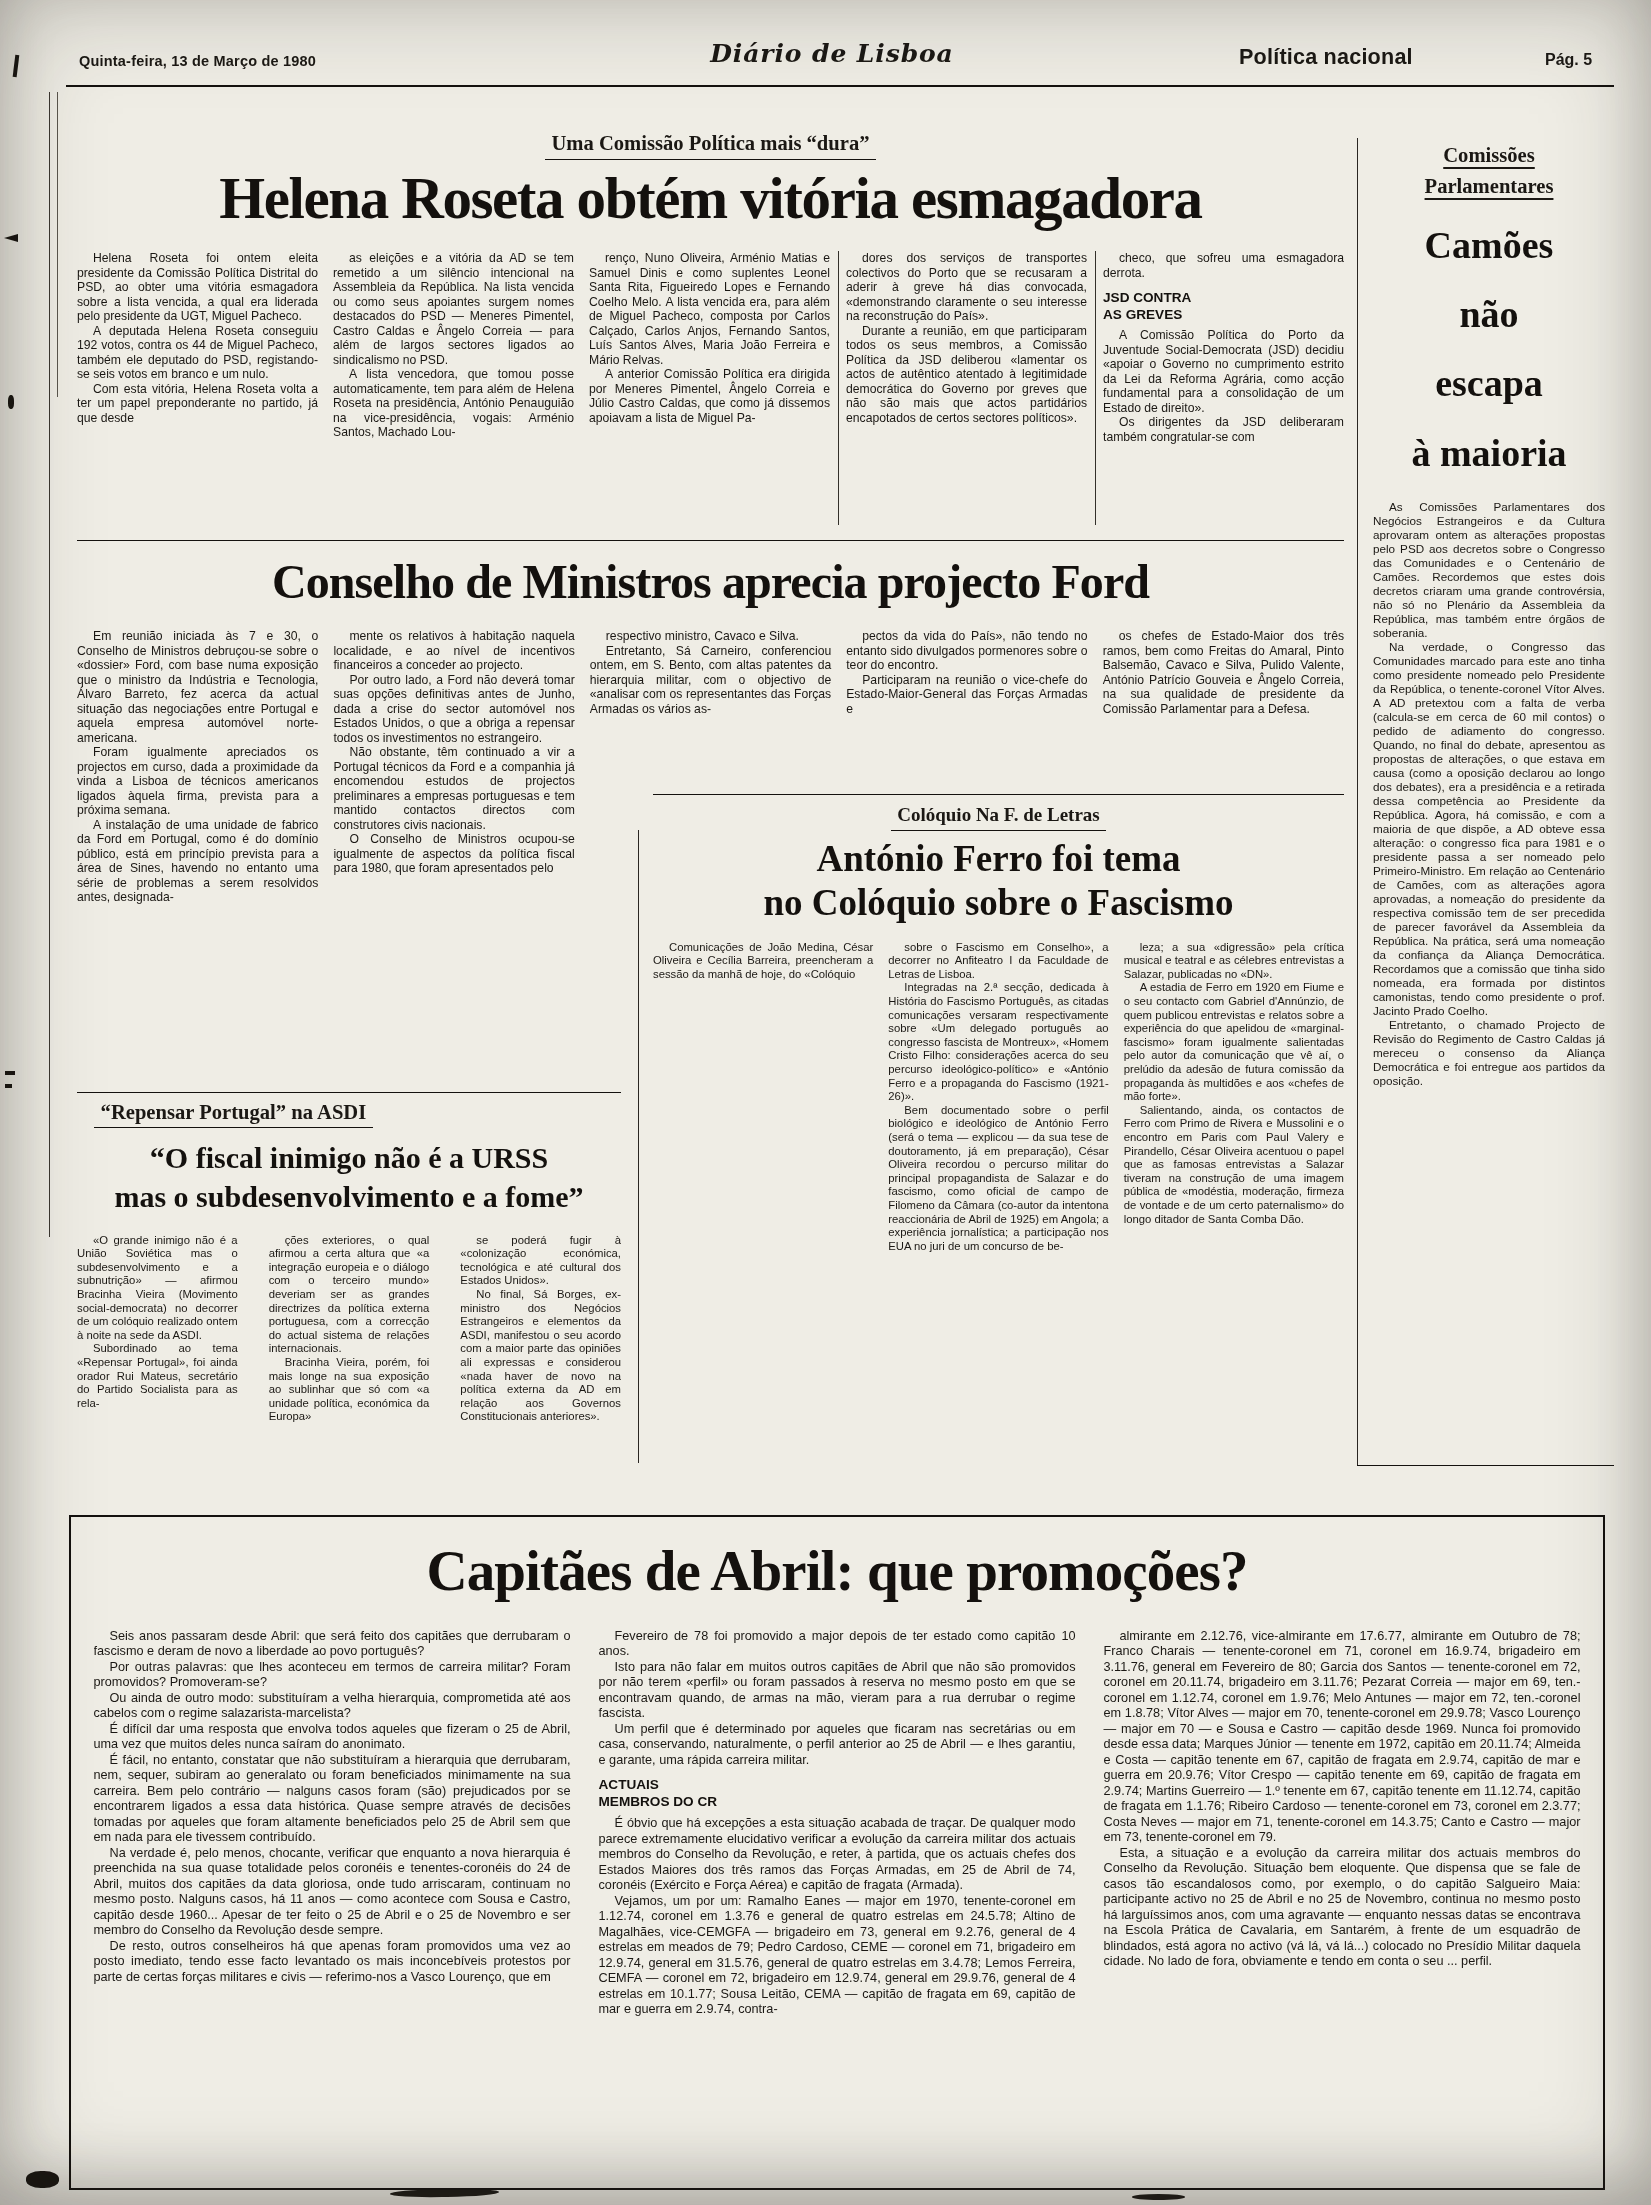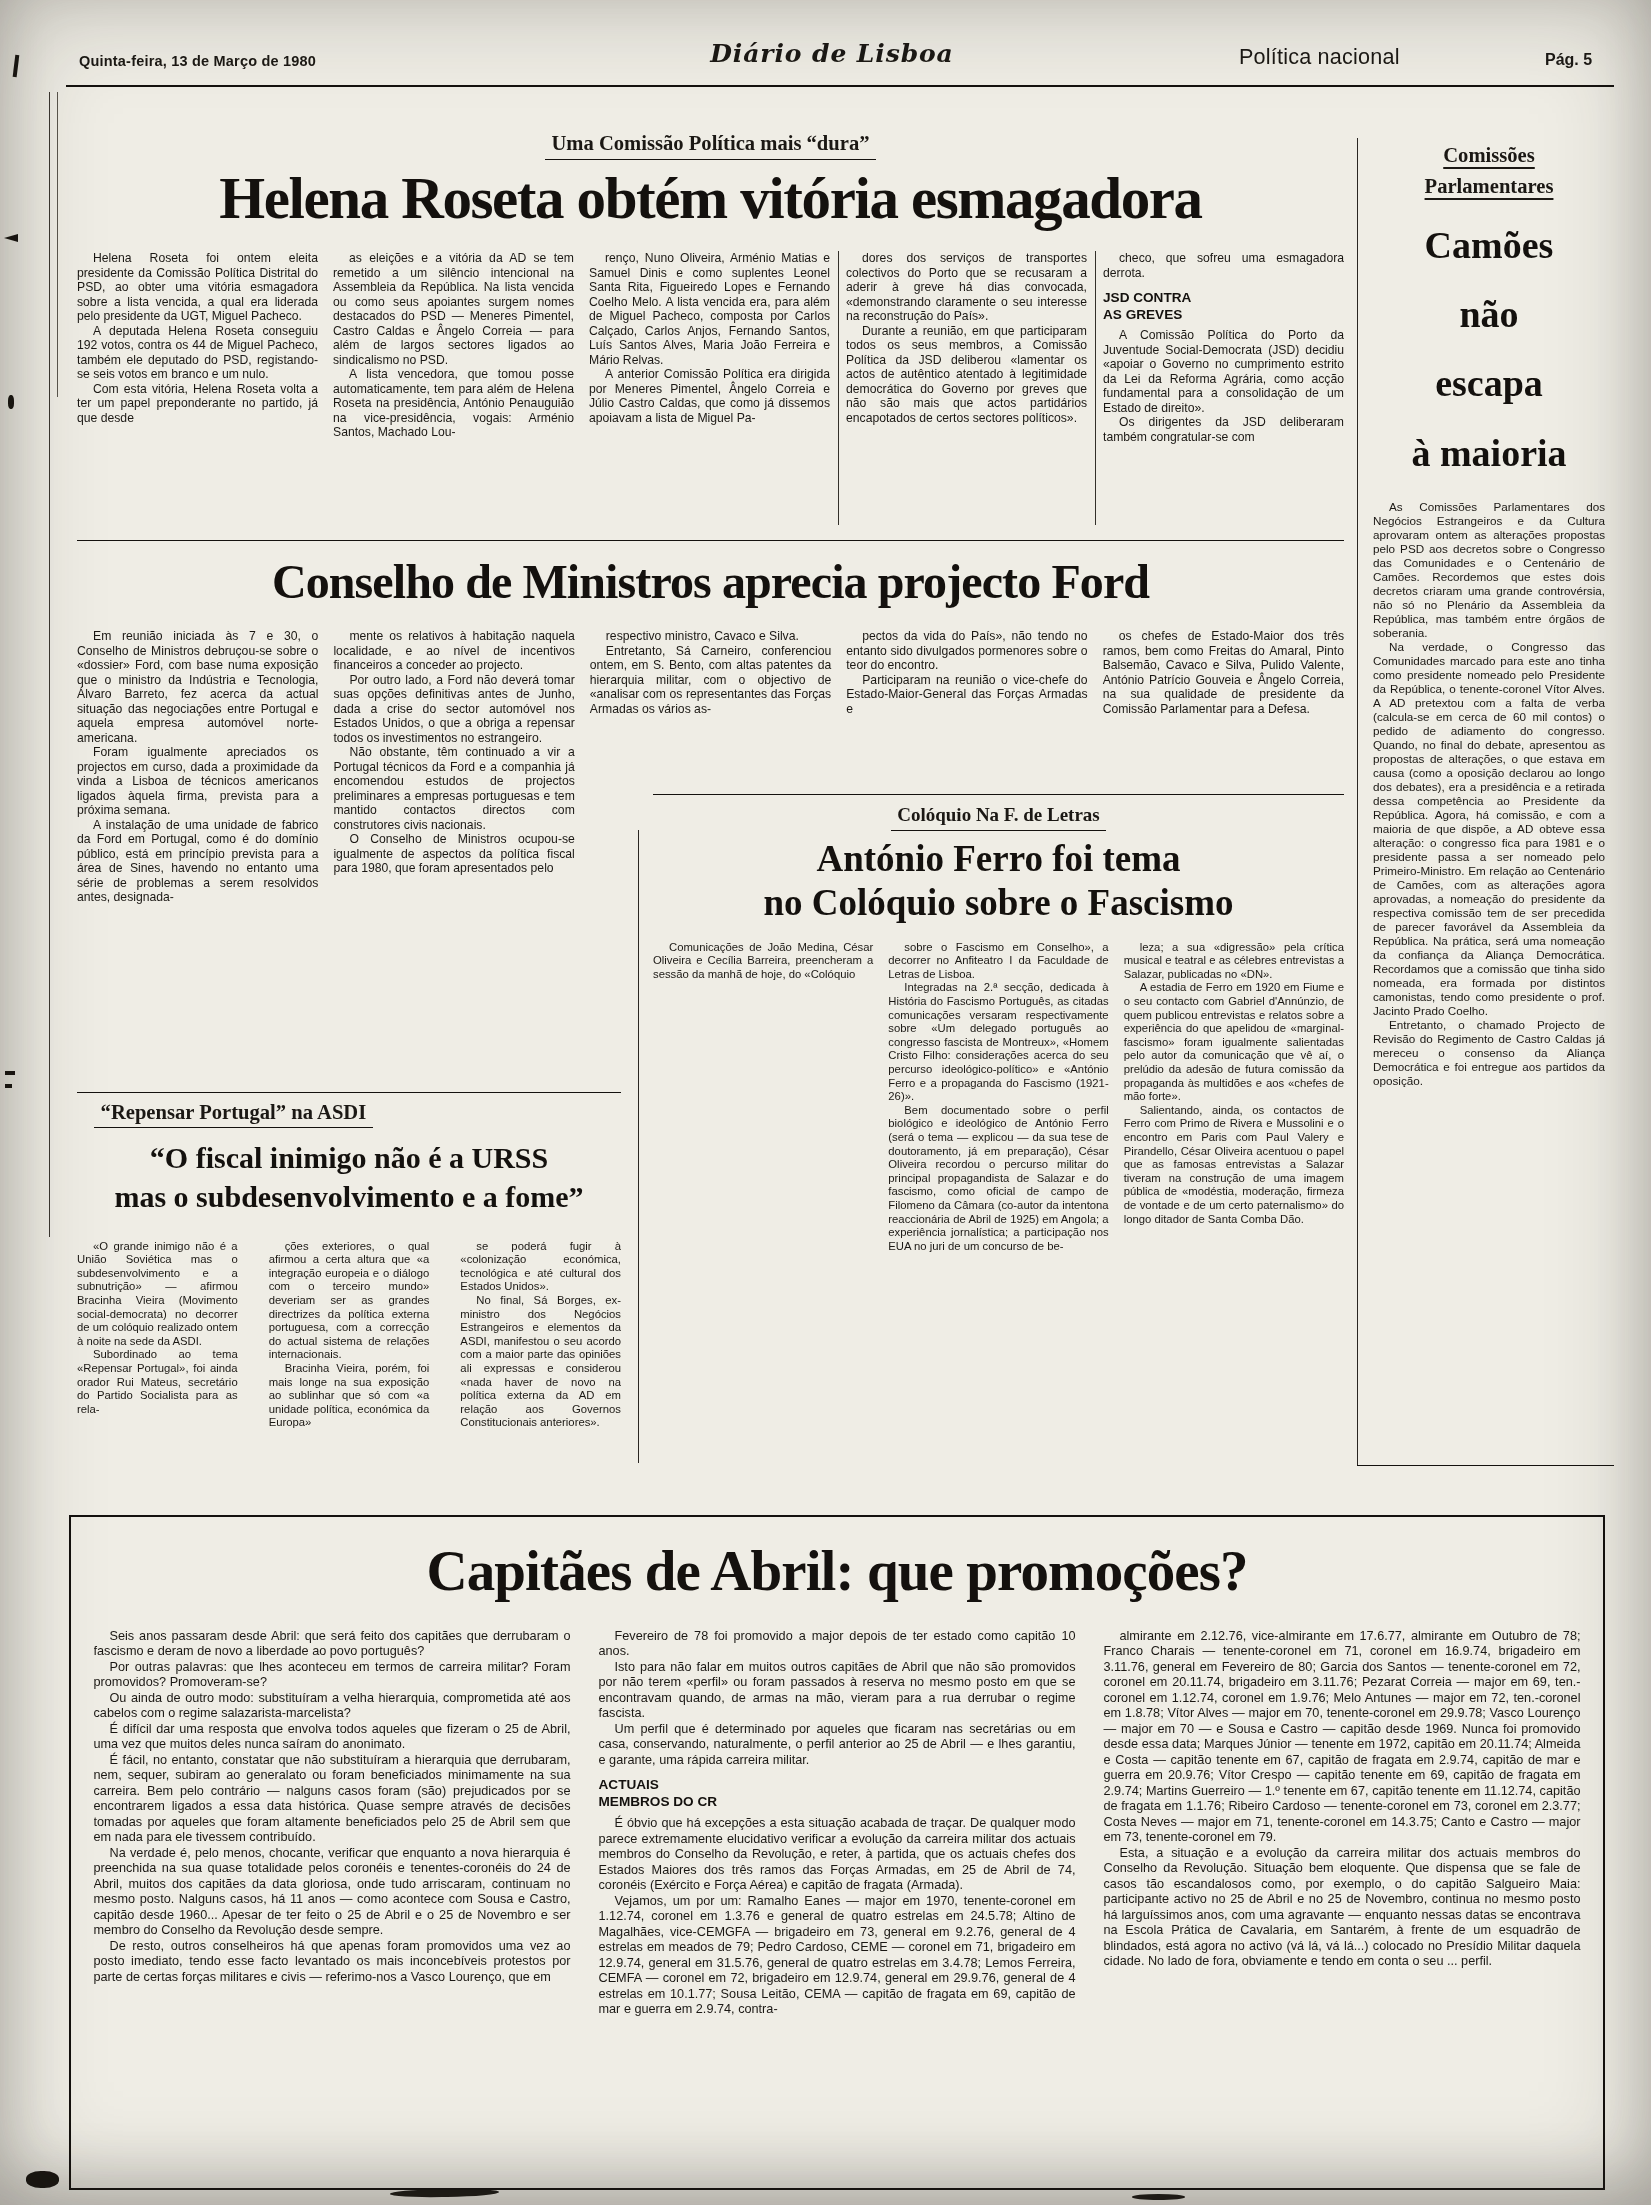--- a/index.html
+++ b/index.html
@@ -14,21 +14,21 @@
     box-shadow:inset 0 0 103px rgba(40,35,28,.28), inset 0 -28px 56px rgba(40,35,28,.18);
   }
 
   
   .hdr-date{position:absolute;left:79px;top:53px;font-size:14.5px;font-weight:bold;letter-spacing:0.2px;}
   .hdr-masthead{
     position:absolute;left:0;right:0;top:39px;text-align:center;
     font-family:"DejaVu Serif","Liberation Serif",serif;font-weight:bold;font-style:italic;
     font-size:25px;letter-spacing:0.9px;padding-left:12px;
   }
-  .hdr-section{position:absolute;left:1239px;top:44px;font-size:21.6px;font-weight:normal;letter-spacing:0.2px;}
+  .hdr-section{position:absolute;left:1239px;top:44px;font-size:21.6px;font-weight:bold;letter-spacing:0.2px;}
   .hdr-page{position:absolute;left:1545px;top:51px;font-size:16px;font-weight:bold;}
   .rule{position:absolute;background:#15120f;}
   .hdr-rule{left:66px;top:85px;width:1548px;height:2.3px;}
 
   
   .kicker-wrap{text-align:center;}
   .kicker{
     display:inline-block;font-family:"Liberation Serif","DejaVu Serif",serif;
     font-weight:bold;border-bottom:1.9px solid #15120f;padding:0 6.6px 3.8px;
   }
@@ -73,21 +73,21 @@
   .ferro{position:absolute;left:653px;top:794px;width:691px;border-top:1.4px solid #15120f;padding-top:9px;}
   .ferro .kicker{font-size:19px;}
   .ferro-h{font-size:37px;line-height:1.18;text-align:center;white-space:pre-line;margin-top:6.6px;}
   .ferro-cols{margin-top:15px;height:487px;font-size:11.3px;line-height:13.6px;}
 
   
   .asdi{position:absolute;left:77px;top:1092px;width:544px;border-top:1.4px solid #15120f;padding-top:7.5px;}
   .asdi .kicker-wrap{text-align:left;padding-left:17px;}
   .asdi .kicker{font-size:20.6px;}
   .asdi-h{font-size:30px;line-height:1.3;text-align:center;white-space:pre-line;margin-top:9.4px;}
-  .asdi-cols{margin-top:24px;height:248px;font-size:11.3px;line-height:13.6px;gap:16px;}
+  .asdi-cols{margin-top:18px;height:248px;font-size:11.3px;line-height:13.6px;gap:16px;}
 
   
   .capitaes{
     position:absolute;left:69px;top:1515px;width:1536px;height:675px;box-sizing:border-box;
     border:2.8px solid #14110e;padding:14px 22.5px;
   }
   .cap-h{font-size:57px;text-align:center;letter-spacing:-0.9px;margin-top:6.6px;}
   .cap-cols{margin-top:26px;height:495px;font-size:12.7px;line-height:15.5px;}
   .cap-cols .col{padding:0 14px;}
 

